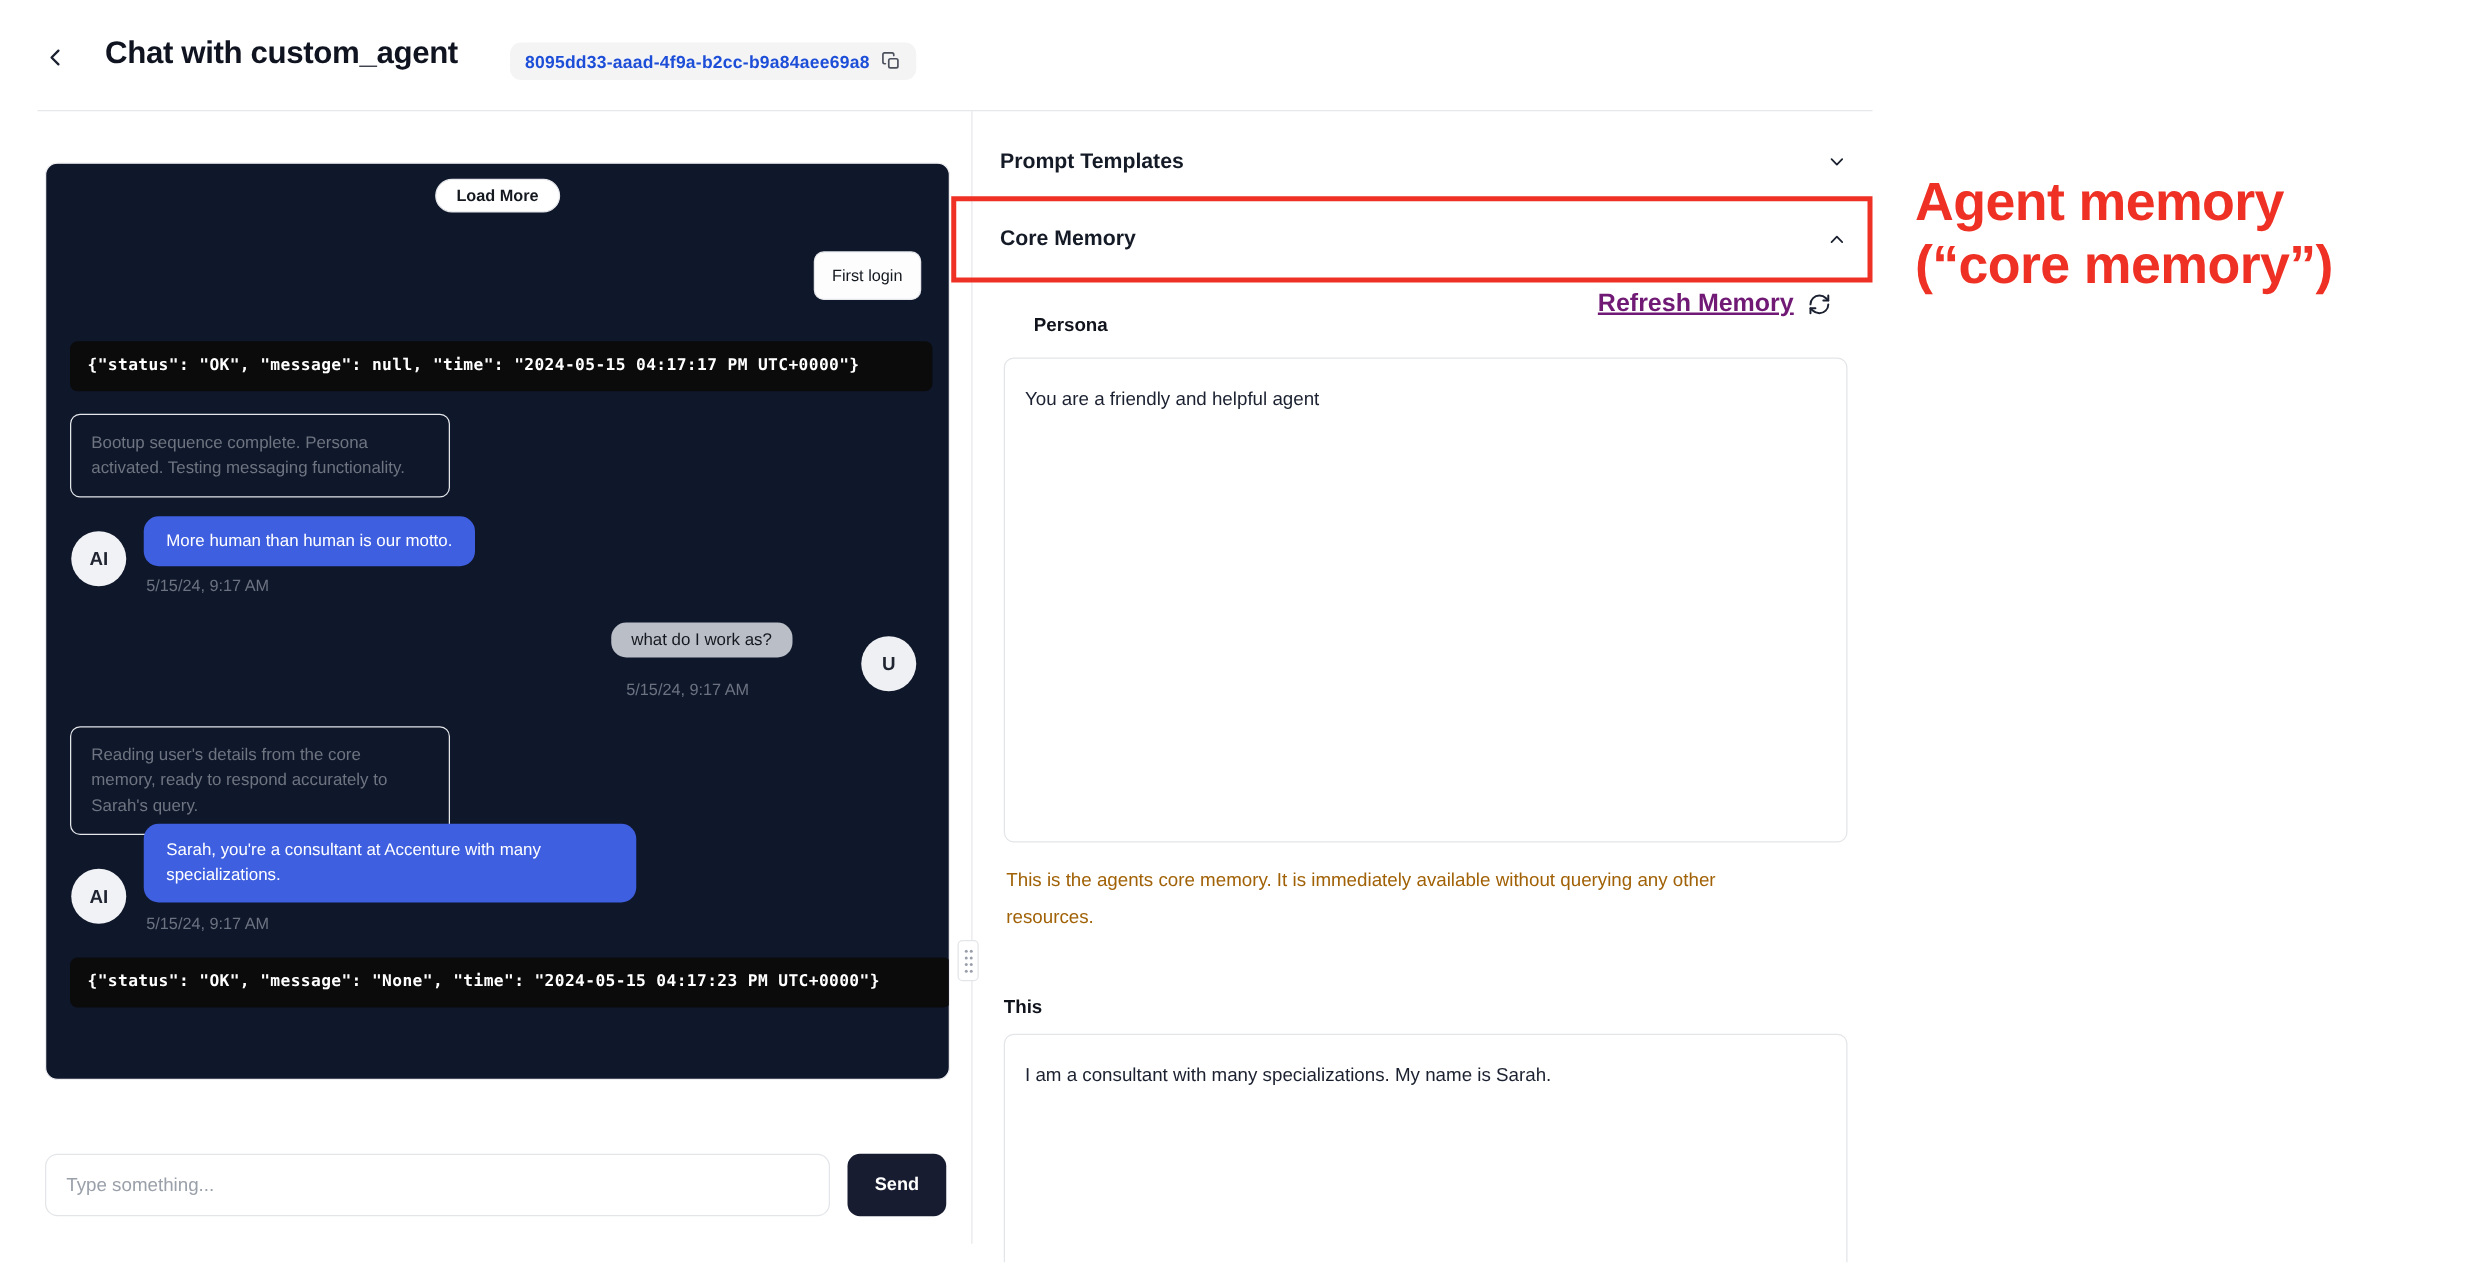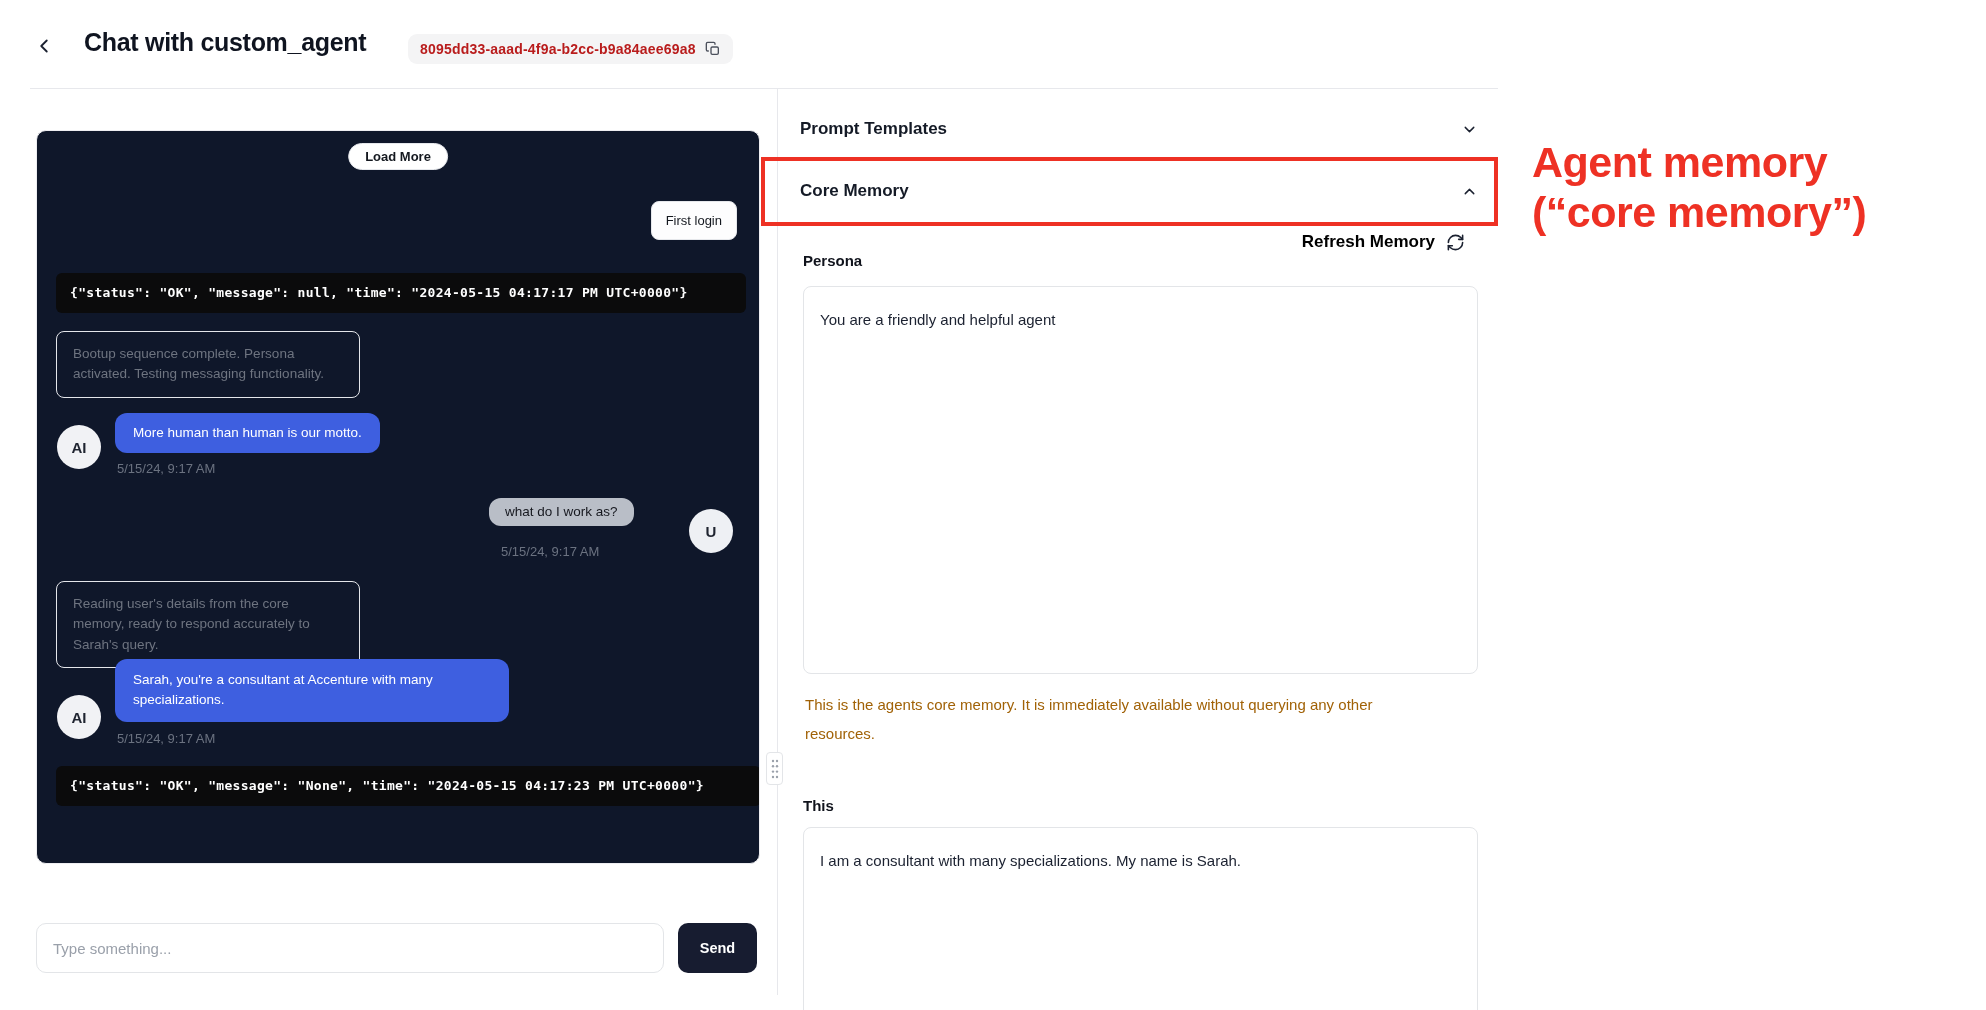--- a/index.html
+++ b/index.html
@@ -10,21 +10,21 @@
     background: #ffffff; overflow: hidden;
   }
   .abs { position: absolute; }
 
   
   .back-btn { left: 30px; top: 32px; width: 28px; height: 28px;
     display: flex; align-items: center; justify-content: center; cursor: pointer; background: none; border: none; }
   .page-title { left: 84px; top: 28px; font-size: 25px; font-weight: 700; color: #0f1420; letter-spacing: -0.3px; }
   .agent-id-badge { left: 408px; top: 34px; height: 30px; background: #f4f4f5; border-radius: 9px;
     display: flex; align-items: center; gap: 9px; padding: 0 12px; }
-  .agent-id-text { font-size: 14px; font-weight: 700; color: #b91c1c; letter-spacing: 0.2px; }
+  .agent-id-text { font-size: 14px; font-weight: 700; color: #1d4ed8; letter-spacing: 0.2px; }
   .copy-btn { display: flex; align-items: center; background: none; border: none; cursor: pointer; padding: 0; }
   .header-divider { left: 30px; top: 88px; width: 1468px; height: 1px; background: #e7e8ec; }
   .v-divider { left: 777px; top: 89px; width: 1px; height: 906px; background: #e7e8ec; }
 
   
   .chat-panel { left: 36px; top: 130px; width: 724px; height: 734px;
     background: #0f172a; border: 1px solid #eeeef1; border-radius: 10px; overflow: hidden; }
   .load-more { position: absolute; left: 50%; transform: translateX(-50%); top: 12px;
     height: 27px; padding: 0 16px; background: #ffffff; border: 1px solid #e5e7eb; border-radius: 14px;
     font-size: 13px; font-weight: 700; color: #14181f; cursor: pointer;
@@ -79,23 +79,23 @@
   
   .section-row { display: flex; align-items: center; justify-content: space-between; cursor: pointer; }
   .prompt-row { left: 800px; top: 110px; width: 678px; height: 38px; }
   .core-row { left: 800px; top: 172px; width: 678px; height: 38px; text-align: right; }
   .section-label { font-size: 17px; font-weight: 700; color: #141a26; }
   .red-box { left: 761px; top: 157px; width: 737px; height: 69px;
     border: 4px solid var(--annotation_red, #ee3124); pointer-events: none; }
   .refresh-row { left: 800px; top: 232px; width: 665px; display: flex; align-items: center;
     justify-content: flex-end; gap: 11px; cursor: pointer; background: none; border: none;
     font-family: "Liberation Sans", sans-serif; }
-  .refresh-label { font-size: 17px; font-weight: 700; color: #000000; }
+  .refresh-label { font-size: 20px; font-weight: 700; color: #701a75; text-decoration: underline; }
   .field-label { font-size: 15px; font-weight: 700; color: #10131c; }
-  .persona-label { left: 803px; top: 252px; }
+  .persona-label { left: 827px; top: 252px; }
   .human-label { left: 803px; top: 797px; }
   .memory-box { border: 1px solid #e3e5e8; border-radius: 8px; background: #ffffff; }
   .persona-box { left: 803px; top: 286px; width: 675px; height: 388px; }
   .human-box { left: 803px; top: 827px; width: 675px; height: 260px; }
   .memory-box textarea { width: 100%; height: 100%; border: none; outline: none; resize: none;
     background: transparent; padding: 22px 16px; font-size: 15px; color: #1b2130;
     font-family: "Liberation Sans", sans-serif; line-height: 1.45; }
   .help-text { left: 805px; top: 690px; width: 600px; font-size: 15px; color: #a16207; line-height: 29px; }
 
   

